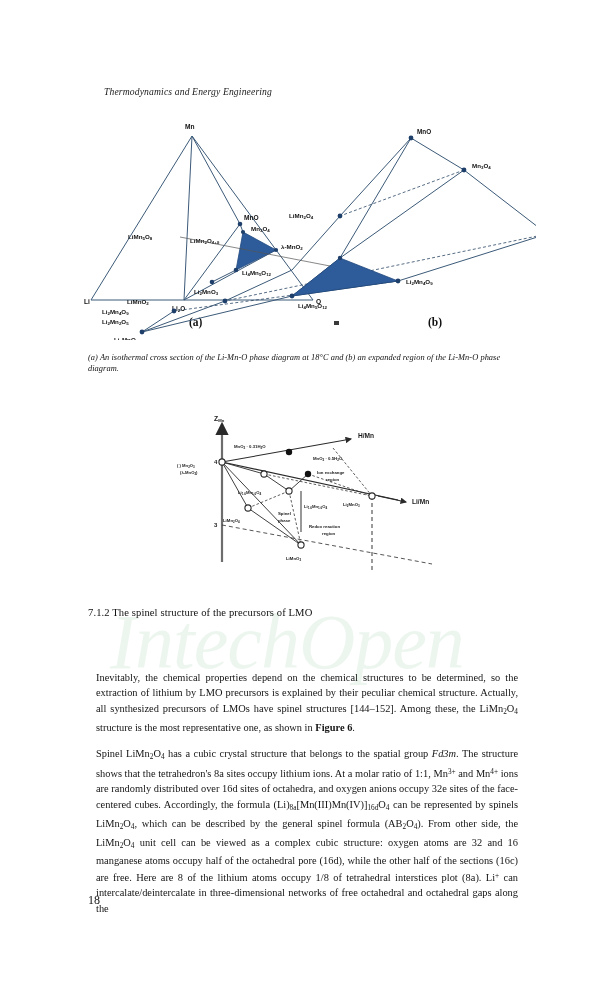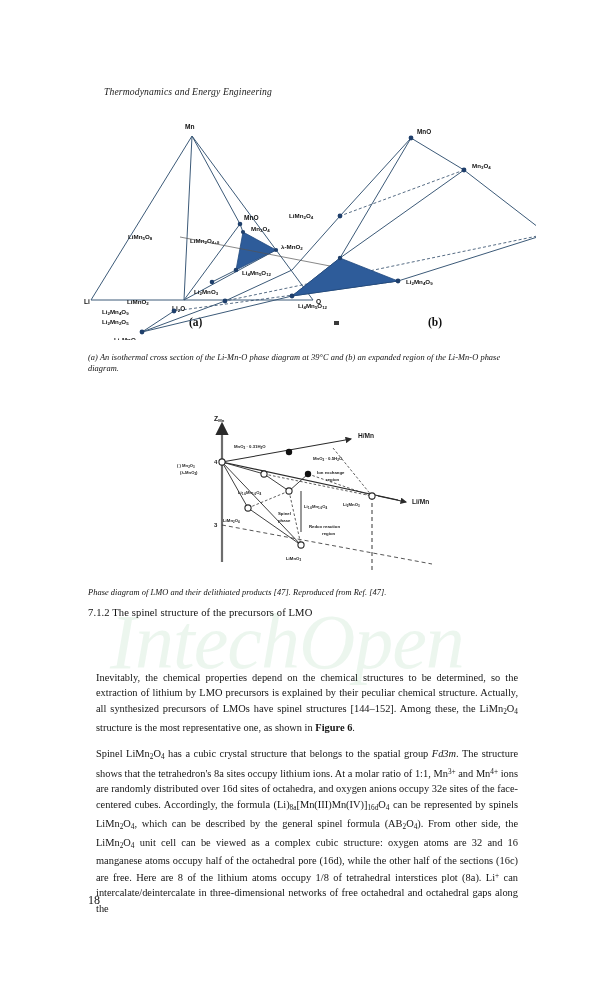--- a/index.html
+++ b/index.html
@@ -280,21 +280,21 @@
         <text class="fl" x="322" y="166" font-size="6.2">Li<tspan font-size="4.4" dy="1.4">2</tspan><tspan font-size="6.2" dy="-1.4">Mn</tspan><tspan font-size="4.4" dy="1.4">4</tspan><tspan font-size="6.2" dy="-1.4">O</tspan><tspan font-size="4.4" dy="1.4">9</tspan></text>
       </g>
     </svg>
   </div>
 
   <div class="fig-sublabel fig4-a-label">(a)</div>
   <div class="fig-sublabel fig4-b-label">(b)</div>
   <div class="fig4-tinysq"></div>
 
   <div class="caption" id="caption-fig4">
-    <div class="cap-body">(a) An isothermal cross section of the Li-Mn-O phase diagram at 39°C and (b) an expanded region of the Li-Mn-O phase diagram.</div>
+    <div class="cap-body">(a) An isothermal cross section of the Li-Mn-O phase diagram at 18°C and (b) an expanded region of the Li-Mn-O phase diagram.</div>
   </div>
 
   <div class="fig5-wrap">
     <svg width="272" height="162" viewBox="0 0 272 162" xmlns="http://www.w3.org/2000/svg">
       <defs>
         <marker id="arrHead" markerWidth="6" markerHeight="6" refX="5" refY="3" orient="auto">
           <path d="M0,0 L6,3 L0,6 z" fill="#2a2a2a"></path>
         </marker>
       </defs>
 
@@ -353,21 +353,20 @@
       <text class="f5" x="141" y="62" font-size="4.3">Ion exchange</text>
       <text class="f5" x="150" y="69" font-size="4.3">region</text>
       <text class="f5" x="133" y="116" font-size="4.3">Redox reaction</text>
       <text class="f5" x="146" y="123" font-size="4.3">region</text>
       <text class="f5" x="102" y="103" font-size="4.3">Spinel</text>
       <text class="f5" x="102" y="110" font-size="4.3">phase</text>
     </svg>
   </div>
 
   <div class="caption" id="caption-fig5">
-    <div class="cap-body">Phase diagram of LMO and their delithiated products [47]. Reproduced from Ref. [47].</div>
   </div>
 
   <div class="section-heading">7.1.2 The spinel structure of the precursors of LMO</div>
 
   <div class="body-block" id="para-1">
     <p class="indent">Inevitably, the chemical properties depend on the chemical structures to be determined, so the extraction of lithium by LMO precursors is explained by their peculiar chemical structure. Actually, all synthesized precursors of LMOs have spinel structures [144–152]. Among these, the LiMn<sub>2</sub>O<sub>4</sub> structure is the most representative one, as shown in <span class="b">Figure 6</span>.</p>
   </div>
 
   <div class="body-block" id="para-2">
     <p class="indent">Spinel LiMn<sub>2</sub>O<sub>4</sub> has a cubic crystal structure that belongs to the spatial group <span class="it">Fd3m</span>. The structure shows that the tetrahedron's 8a sites occupy lithium ions. At a molar ratio of 1:1, Mn<sup>3+</sup> and Mn<sup>4+</sup> ions are randomly distributed over 16d sites of octahedra, and oxygen anions occupy 32e sites of the face-centered cubes. Accordingly, the formula (Li)<sub>8a</sub>[Mn(III)Mn(IV)]<sub>16d</sub>O<sub>4</sub> can be represented by spinels LiMn<sub>2</sub>O<sub>4</sub>, which can be described by the general spinel formula (AB<sub>2</sub>O<sub>4</sub>). From other side, the LiMn<sub>2</sub>O<sub>4</sub> unit cell can be viewed as a complex cubic structure: oxygen atoms are 32 and 16 manganese atoms occupy half of the octahedral pore (16d), while the other half of the sections (16c) are free. Here are 8 of the lithium atoms occupy 1/8 of tetrahedral interstices plot (8a). Li<sup>+</sup> can intercalate/deintercalate in three-dimensional networks of free octahedral and octahedral gaps along the</p>

